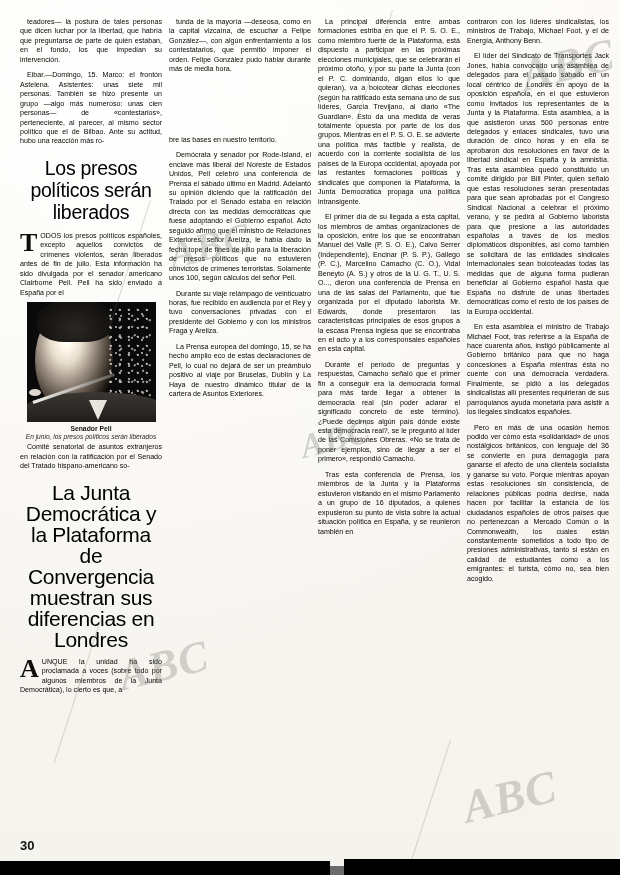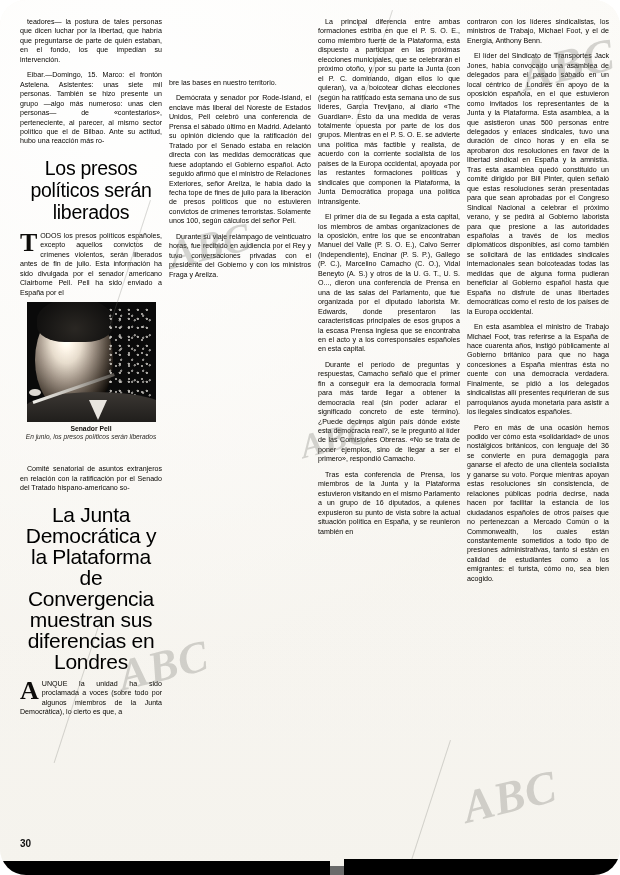--- a/index.html
+++ b/index.html
@@ -15,21 +15,20 @@
     position: relative;
     overflow: hidden;
   }
 
   
   #page {
     position: absolute;
     inset: 0;
     background: #fbfaf7;
     overflow: hidden;
-    border-radius: 26px;
   }
   
   #paper-tone {
     position: absolute;
     inset: 0;
     background:
       radial-gradient(circle at 20% 12%, rgba(255,255,255,0.9), rgba(249,247,242,0.2) 60%),
       linear-gradient(180deg,#fcfbf8 0%, #f7f5f0 55%, #f4f2ec 100%);
     pointer-events: none;
   }
@@ -182,21 +181,21 @@
     line-height: 8.2px;
     margin-top: 1px;
     color: #221f1b;
   }
 
   
   #folio {
     position: absolute;
     left: 20px;
     top: 838px;
-    font-size: 10px;
+    font-size: 13px;
     font-weight: bold;
     color: #111;
   }
 
   
   .edge-bar {
     position: absolute;
     background: #000;
   }
   #edge-bottom-left  { left: 0;    top: 861px; width: 330px; height: 14px; }
@@ -258,39 +257,41 @@
             <div class="speck"></div>
             <div class="shoulder"></div>
             <div class="collar"></div>
             <div class="mic"></div>
             <div class="mic2"></div>
           </div>
           <div class="caption-name">Senador Pell</div>
           <div class="caption-text">En junio, los presos políticos serán liberados</div>
         </div>
 
-        <p class="para" style="margin-top:24px">Comité senatorial de asuntos extranjeros en relación con la ratificación por el Senado del Tratado hispano-americano so-</p>
+        <p class="para" style="margin-top:2px">Comité senatorial de asuntos extranjeros en relación con la ratificación por el Senado del Tratado hispano-americano so-</p>
 
         <h1 class="headline" id="hl-junta">La Junta Democrática y la Plataforma de Convergencia muestran sus diferencias en Londres</h1>
 
         <div class="dropcap-wrap">
           <span class="dropcap">A</span>
           <p class="para noind">UNQUE la unidad ha sido proclamada a voces (sobre todo por algunos miembros de la Junta Democrática), lo cierto es que, a</p>
         </div>
       </div>
     </div>
 
     <div class="col">
       <div class="colinner">
+        <p class="para">tunda de la mayoría —deseosa, como en la capital vizcaína, de escuchar a Felipe González—, con algún enfrentamiento a los contestatarios, que permitió imponer el orden. Felipe González pudo hablar durante más de media hora.</p>
 
         <div style="height:61px"></div>
 
         <p class="para noind">bre las bases en nuestro territorio.</p>
         <p class="para">Demócrata y senador por Rode-Island, el enclave más liberal del Noreste de Estados Unidos, Pell celebró una conferencia de Prensa el sábado último en Madrid. Adelantó su opinión diciendo que la ratificación del Tratado por el Senado estaba en relación directa con las medidas democráticas que fuese adoptando el Gobierno español. Acto seguido afirmó que el ministro de Relaciones Exteriores, señor Areilza, le había dado la fecha tope de fines de julio para la liberación de presos políticos que no estuvieren convictos de crímenes terroristas. Solamente unos 100, según cálculos del señor Pell.</p>
         <p class="para">Durante su viaje relámpago de veinticuatro horas, fue recibido en audiencia por el Rey y tuvo conversaciones privadas con el presidente del Gobierno y con los ministros Fraga y Areilza.</p>
+        <p class="para">La Prensa europea del domingo, 15, se ha hecho amplio eco de estas declaraciones de Pell, lo cual no dejará de ser un preámbulo positivo al viaje por Bruselas, Dublín y La Haya de nuestro dinámico titular de la cartera de Asuntos Exteriores.</p>
 
         <div style="height:120px"></div>
 
       </div>
     </div>
 
     <div class="col">
       <div class="colinner">
         <p class="para">La principal diferencia entre ambas formaciones estriba en que el P. S. O. E., como miembro fuerte de la Plataforma, está dispuesto a participar en las próximas elecciones municipales, que se celebrarán el próximo otoño, y por su parte la Junta (con el P. C. dominando, digan ellos lo que quieran), va a boicotear dichas elecciones (según ha ratificado esta semana uno de sus líderes, García Trevijano, al diario «The Guardian». Esto da una medida de veras totalmente opuesta por parte de los dos grupos. Mientras en el P. S. O. E. se advierte una política más factible y realista, de acuerdo con la corriente socialista de los países de la Europa occidental, apoyada por las restantes formaciones políticas y sindicales que componen la Plataforma, la Junta Democrática propaga una política intransigente.</p>
         <p class="para">El primer día de su llegada a esta capital, los miembros de ambas organizaciones de la oposición, entre los que se encontraban Manuel del Valle (P. S. O. E.), Calvo Serrer (Independiente), Encinar (P. S. P.), Gallego (P. C.), Marcelino Camacho (C. O.), Vidal Beneyto (A. S.) y otros de la U. G. T., U. S. O..., dieron una conferencia de Prensa en una de las salas del Parlamento, que fue organizada por el diputado laborista Mr. Edwards, donde presentaron las características principales de esos grupos a la escasa Prensa inglesa que se encontraba en el acto y a los corresponsales españoles en esta capital.</p>

